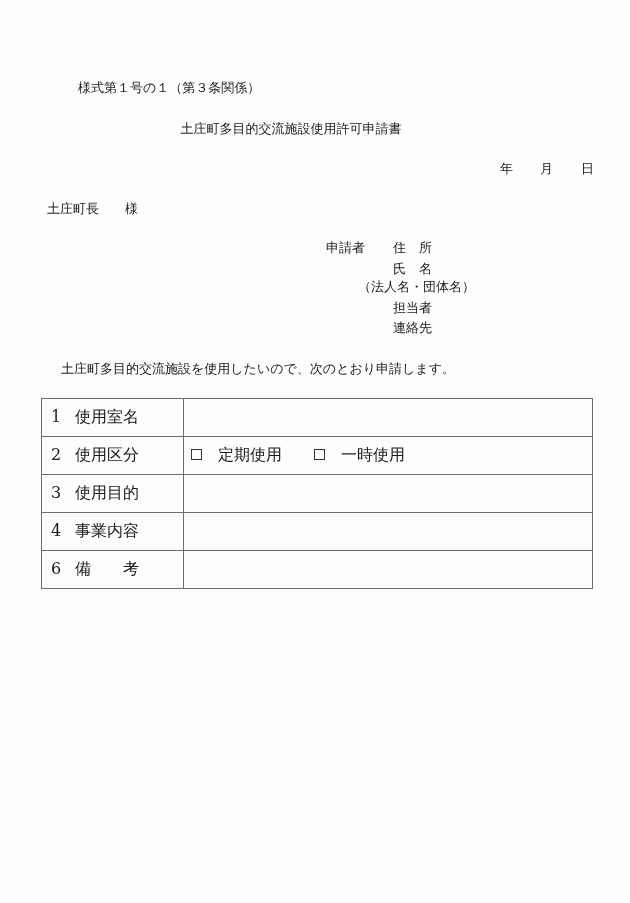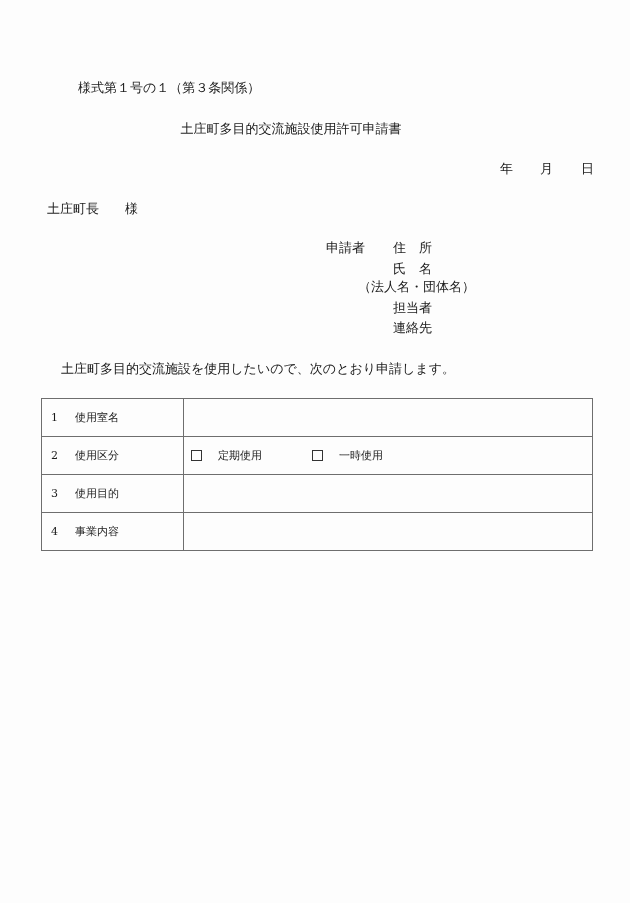--- a/index.html
+++ b/index.html
@@ -15,27 +15,27 @@
   #date-line .y { width:40px; }
   #date-line .m { width:41px; }
   #addressee { left:47px; top:201px; }
   #addressee .sama { margin-left:26px; }
   .app-row { position:absolute; white-space:nowrap; line-height:16px; }
   #intro { left:61px; top:361px; }
   table#app-table {
     position:absolute; left:41px; top:398px; width:552px; border-collapse:collapse;
     table-layout:fixed;
   }
-  #app-table td { border:1px solid #6e6e6e; height:37px; padding:0; font-size:11px; vertical-align:middle; }
+  #app-table td { border:1px solid #6e6e6e; height:37px; padding:0; font-size:16px; vertical-align:middle; }
   #app-table td.lbl { width:132px; padding-left:9px; }
   #app-table td.lbl .num { display:inline-block; width:24px; }
   #app-table td.val { padding-left:7px; }
   .checkbox { display:inline-block; width:9px; height:9px; border:1px solid #333; vertical-align:middle; margin-right:16px; position:relative; top:-1px; }
   .cb-group { display:inline-block; }
-  .cb-group + .cb-group { margin-left:50px; }
+  .cb-group + .cb-group { margin-left:32px; }
   .period span { display:inline-block; }
 </style>
 </head>
 <body>
 
 <div class="abs" id="form-number">様式第１号の１（第３条関係）</div>
 
 <div class="abs" id="doc-title">土庄町多目的交流施設使用許可申請書</div>
 
 <div class="abs" id="date-line">
@@ -70,14 +70,18 @@
     </td>
   </tr>
   <tr>
     <td class="lbl"><span class="num">3</span><span>使用目的</span></td>
     <td class="val"></td>
   </tr>
   <tr>
     <td class="lbl"><span class="num">4</span><span>事業内容</span></td>
     <td class="val"></td>
   </tr>
+  <tr>
+    <td class="lbl"><span class="num">6</span><span style="white-space:pre">備　　考</span></td>
+    <td class="val"></td>
+  </tr>
 </tbody>
   </table>
 
 </body></html>

